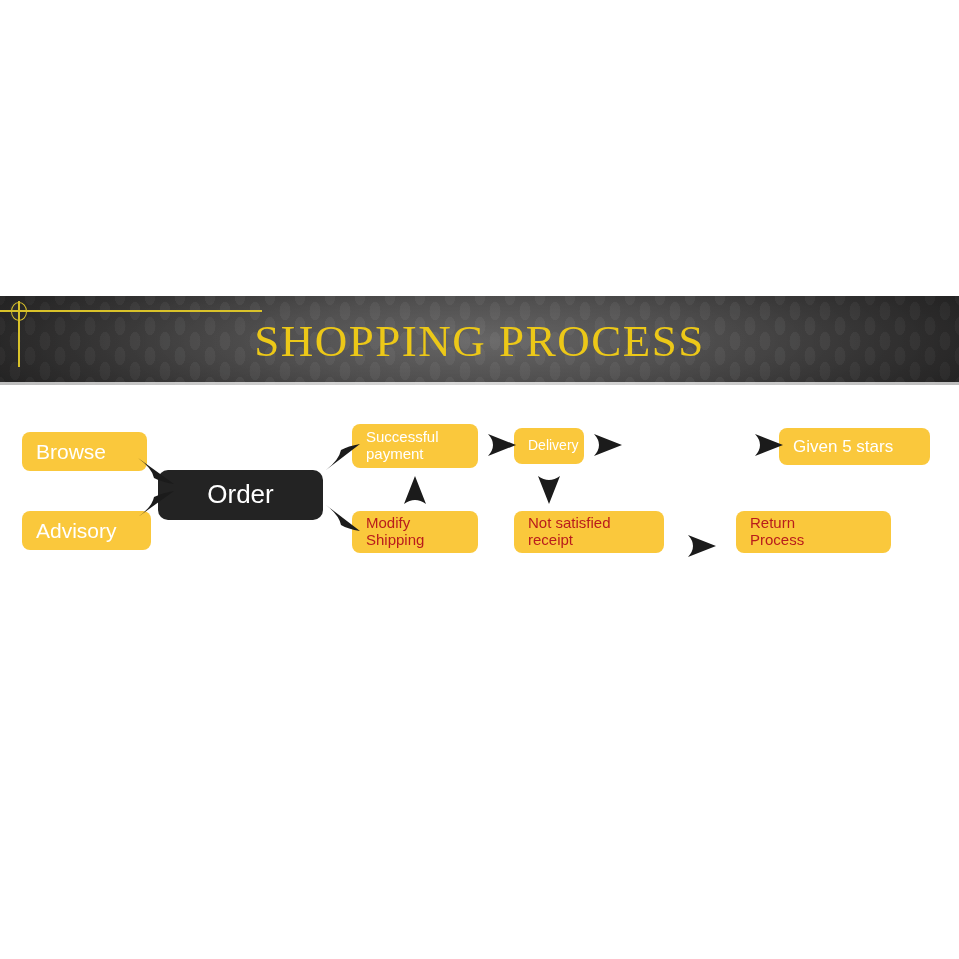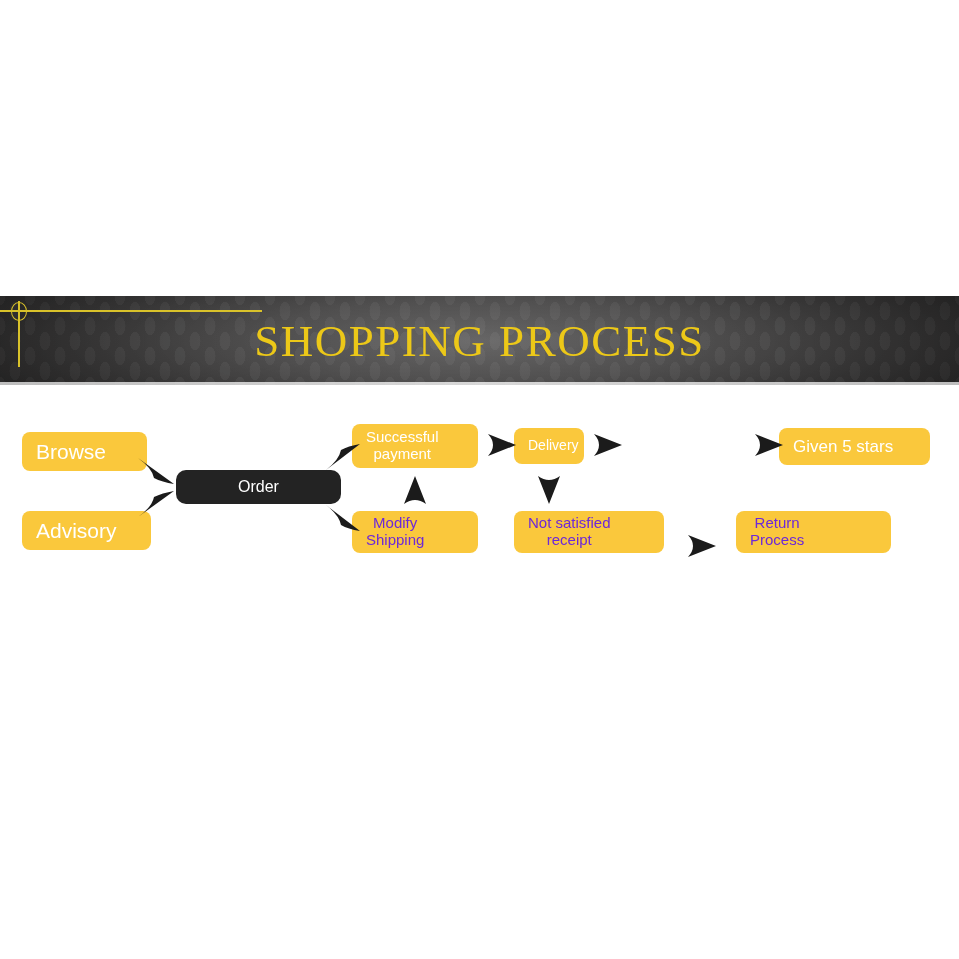--- a/index.html
+++ b/index.html
@@ -94,43 +94,43 @@
     top: 302px;
     width: 16px;
     height: 19px;
     border: 1.6px solid #d9c22a;
     border-radius: 50%;
     box-sizing: border-box;
     background: transparent;
   }
 
   
-  .flow { position: absolute; left: 0; top: 0; width: 959px; height: 959px; text-align: center; }
+  .flow { position: absolute; left: 0; top: 0; width: 959px; height: 959px; }
 
   .node {
     position: absolute;
     box-sizing: border-box;
     background: #fac83c;
     border-radius: 8px;
     display: flex;
     align-items: center;
     padding: 0 14px;
     font-family: "Liberation Sans", sans-serif;
     line-height: 1.12;
   }
   .node.light  { color: #ffffff; }
-  .node.dark   { color: #6d28d9; }
+  .node.dark   { color: #b91c1c; }
   .node.black  { background: #232323; color: #ffffff; border-radius: 10px; justify-content: center; }
 
   .node .txt { display: block; white-space: pre-line; }
 
   
   #n-browse    { left: 22px;  top: 432px; width: 125px; height: 39px; font-size: 21px; }
   #n-advisory  { left: 22px;  top: 511px; width: 129px; height: 39px; font-size: 21px; }
-  #n-order     { left: 176px; top: 470px; width: 165px; height: 34px; font-size: 16px; }
+  #n-order     { left: 158px; top: 470px; width: 165px; height: 50px; font-size: 26px; }
   #n-success   { left: 352px; top: 424px; width: 126px; height: 44px; font-size: 15px; }
   #n-modify    { left: 352px; top: 511px; width: 126px; height: 42px; font-size: 15px; }
   #n-delivery  { left: 514px; top: 428px; width: 70px;  height: 36px; font-size: 14px; }
   #n-notsat    { left: 514px; top: 511px; width: 150px; height: 42px; font-size: 15px; }
   #n-confirm   { left: 622px; top: 424px; width: 125px; height: 44px; font-size: 15px; }
   #n-return    { left: 736px; top: 511px; width: 155px; height: 42px; font-size: 15px; }
   #n-stars     { left: 779px; top: 428px; width: 151px; height: 37px; font-size: 17px; }
 
   
   .arrow { position: absolute; }

